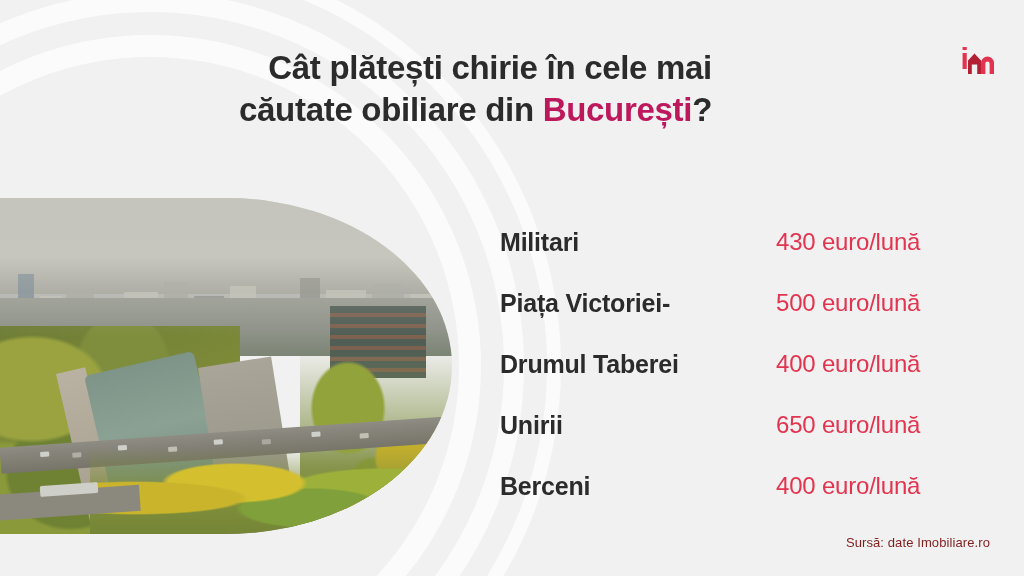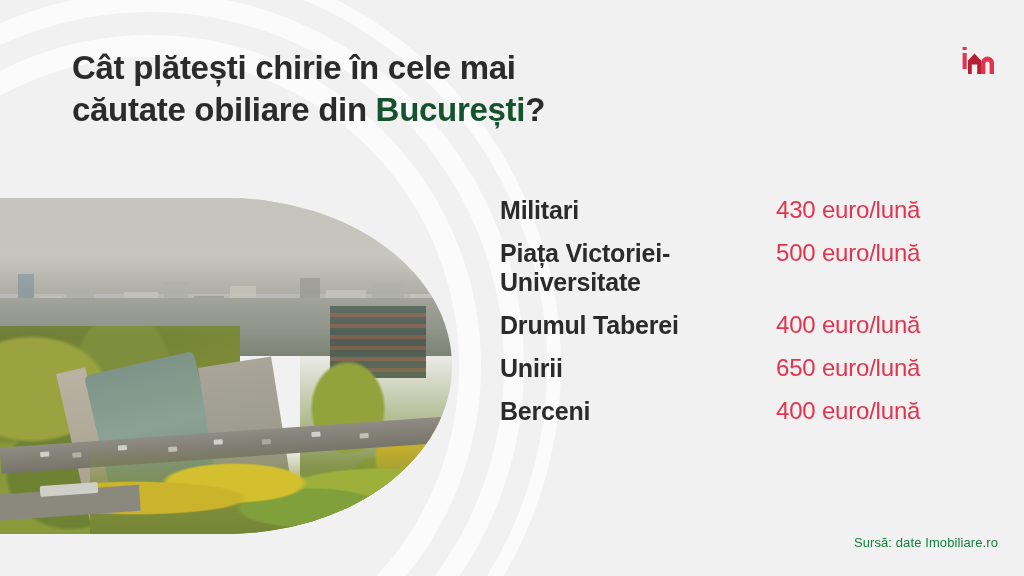--- a/index.html
+++ b/index.html
@@ -193,22 +193,23 @@
     position: absolute;
     left: 72px;
     top: 47px;
     width: 640px;
     margin: 0;
     font-size: 33px;
     line-height: 1.28;
     font-weight: 700;
     letter-spacing: -0.3px;
     color: #2b2b2b;
-  }
-  .title .hl { color: #14532d; }
+    text-align: right;
+  }
+  .title .hl { color: #be185d; }
 
   
   .logo {
     position: absolute;
     right: 29px;
     top: 44px;
     font-size: 30px;
     font-weight: 700;
     letter-spacing: -0.8px;
     color: #e3344f;
@@ -230,20 +231,21 @@
   .list {
     position: absolute;
     left: 500px;
     top: 196px;
     width: 480px;
   }
   .row {
     display: flex;
     align-items: flex-start;
     margin-bottom: 14px;
+    margin-top: 32px;
   }
   .row:last-child { margin-bottom: 0; align-items: flex-end; }
   .row .name {
     width: 276px;
     font-size: 25px;
     font-weight: 700;
     line-height: 1.16;
     color: #2b2b2b;
     letter-spacing: -0.2px;
   }
@@ -252,24 +254,24 @@
     font-weight: 400;
     line-height: 1.2;
     color: #e3344f;
     letter-spacing: -0.2px;
     white-space: nowrap;
   }
 
   
   .source {
     position: absolute;
-    right: 26px;
+    right: 34px;
     bottom: 26px;
     font-size: 13px;
-    color: #15803d;
+    color: #7f1d1d;
     letter-spacing: .1px;
   }
 </style>
 </head>
 <body>
 
 <div id="infographic">
 
   <svg class="arc-layer" viewBox="0 0 1024 576" xmlns="http://www.w3.org/2000/svg" aria-hidden="true">
     <g fill="none" stroke="#ffffff" stroke-opacity="0.72">
@@ -335,21 +337,21 @@
   </div>
 
   <div class="list">
 
     <div class="row">
       <div class="name"><span>Militari</span></div>
       <div class="price">430 euro/lună</div>
     </div>
 
     <div class="row">
-      <div class="name"><span>Piața Victoriei-</span><br><span>Universitate</span></div>
+      <div class="name"><span>Piața Victoriei-</span><br></div>
       <div class="price">500 euro/lună</div>
     </div>
 
     <div class="row">
       <div class="name"><span>Drumul Taberei</span></div>
       <div class="price">400 euro/lună</div>
     </div>
 
     <div class="row">
       <div class="name"><span>Unirii</span></div>

